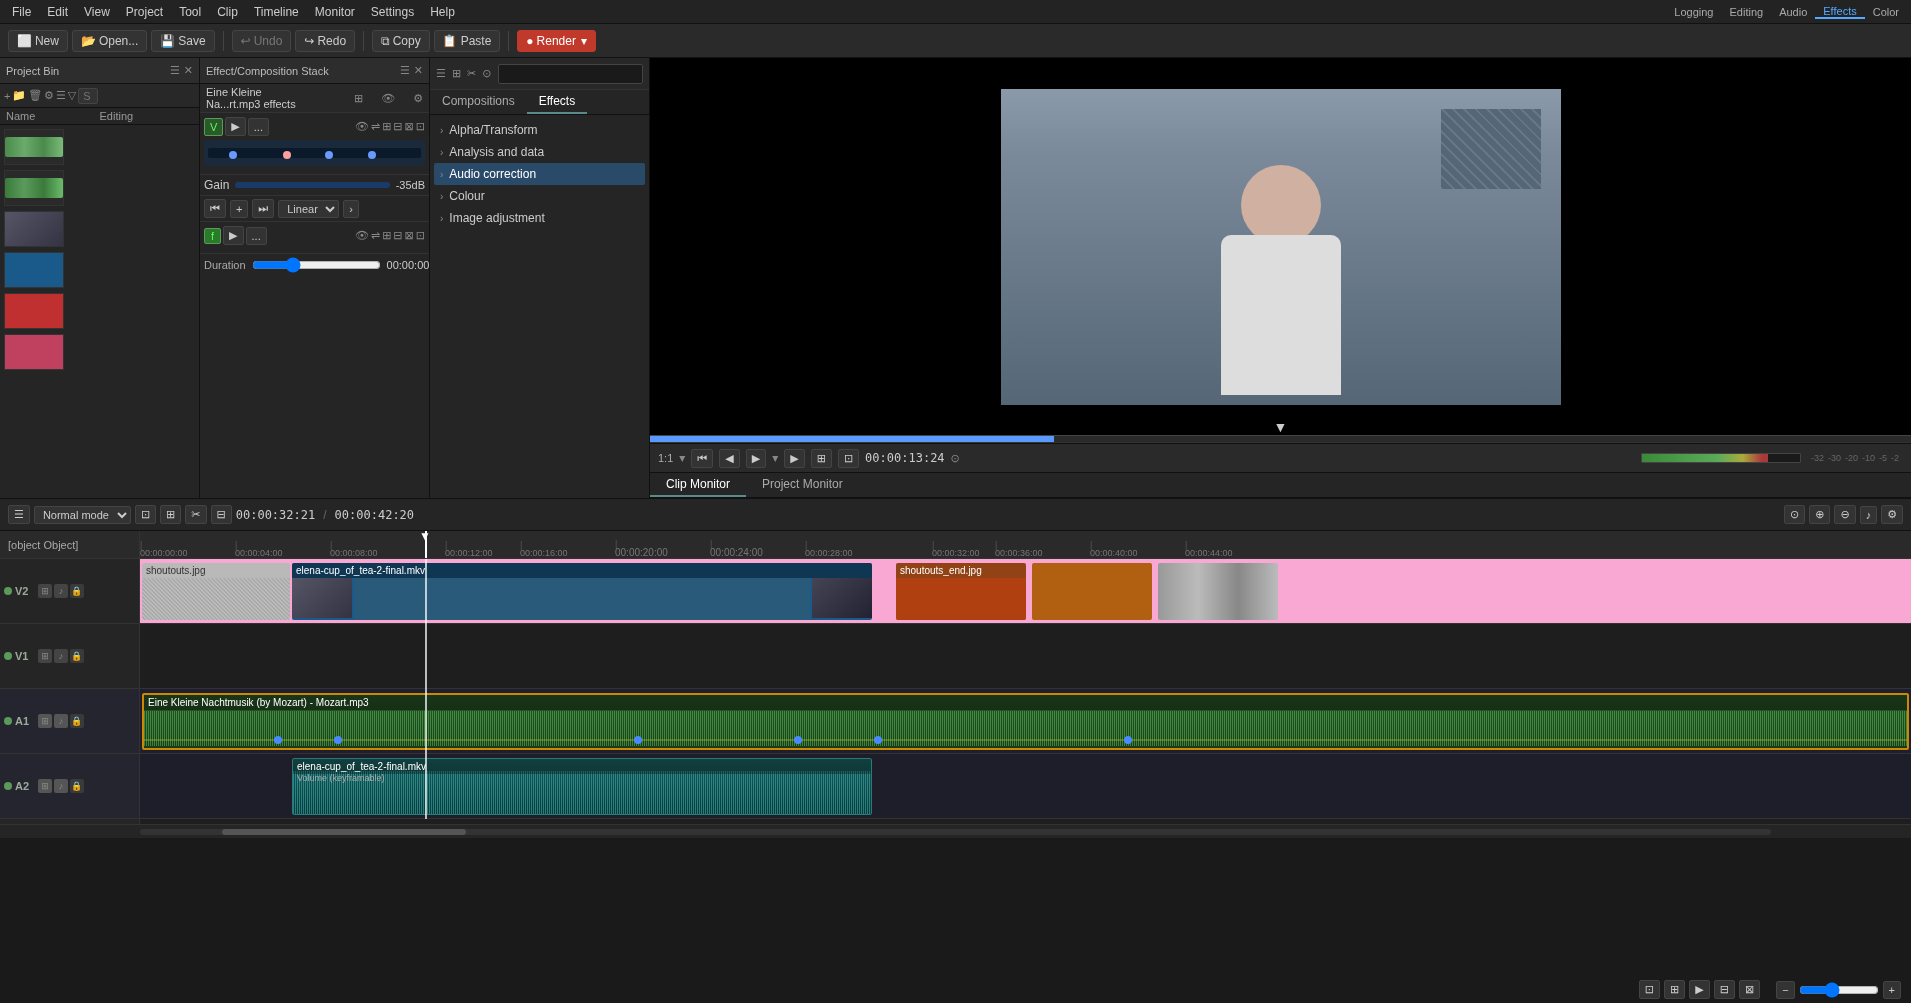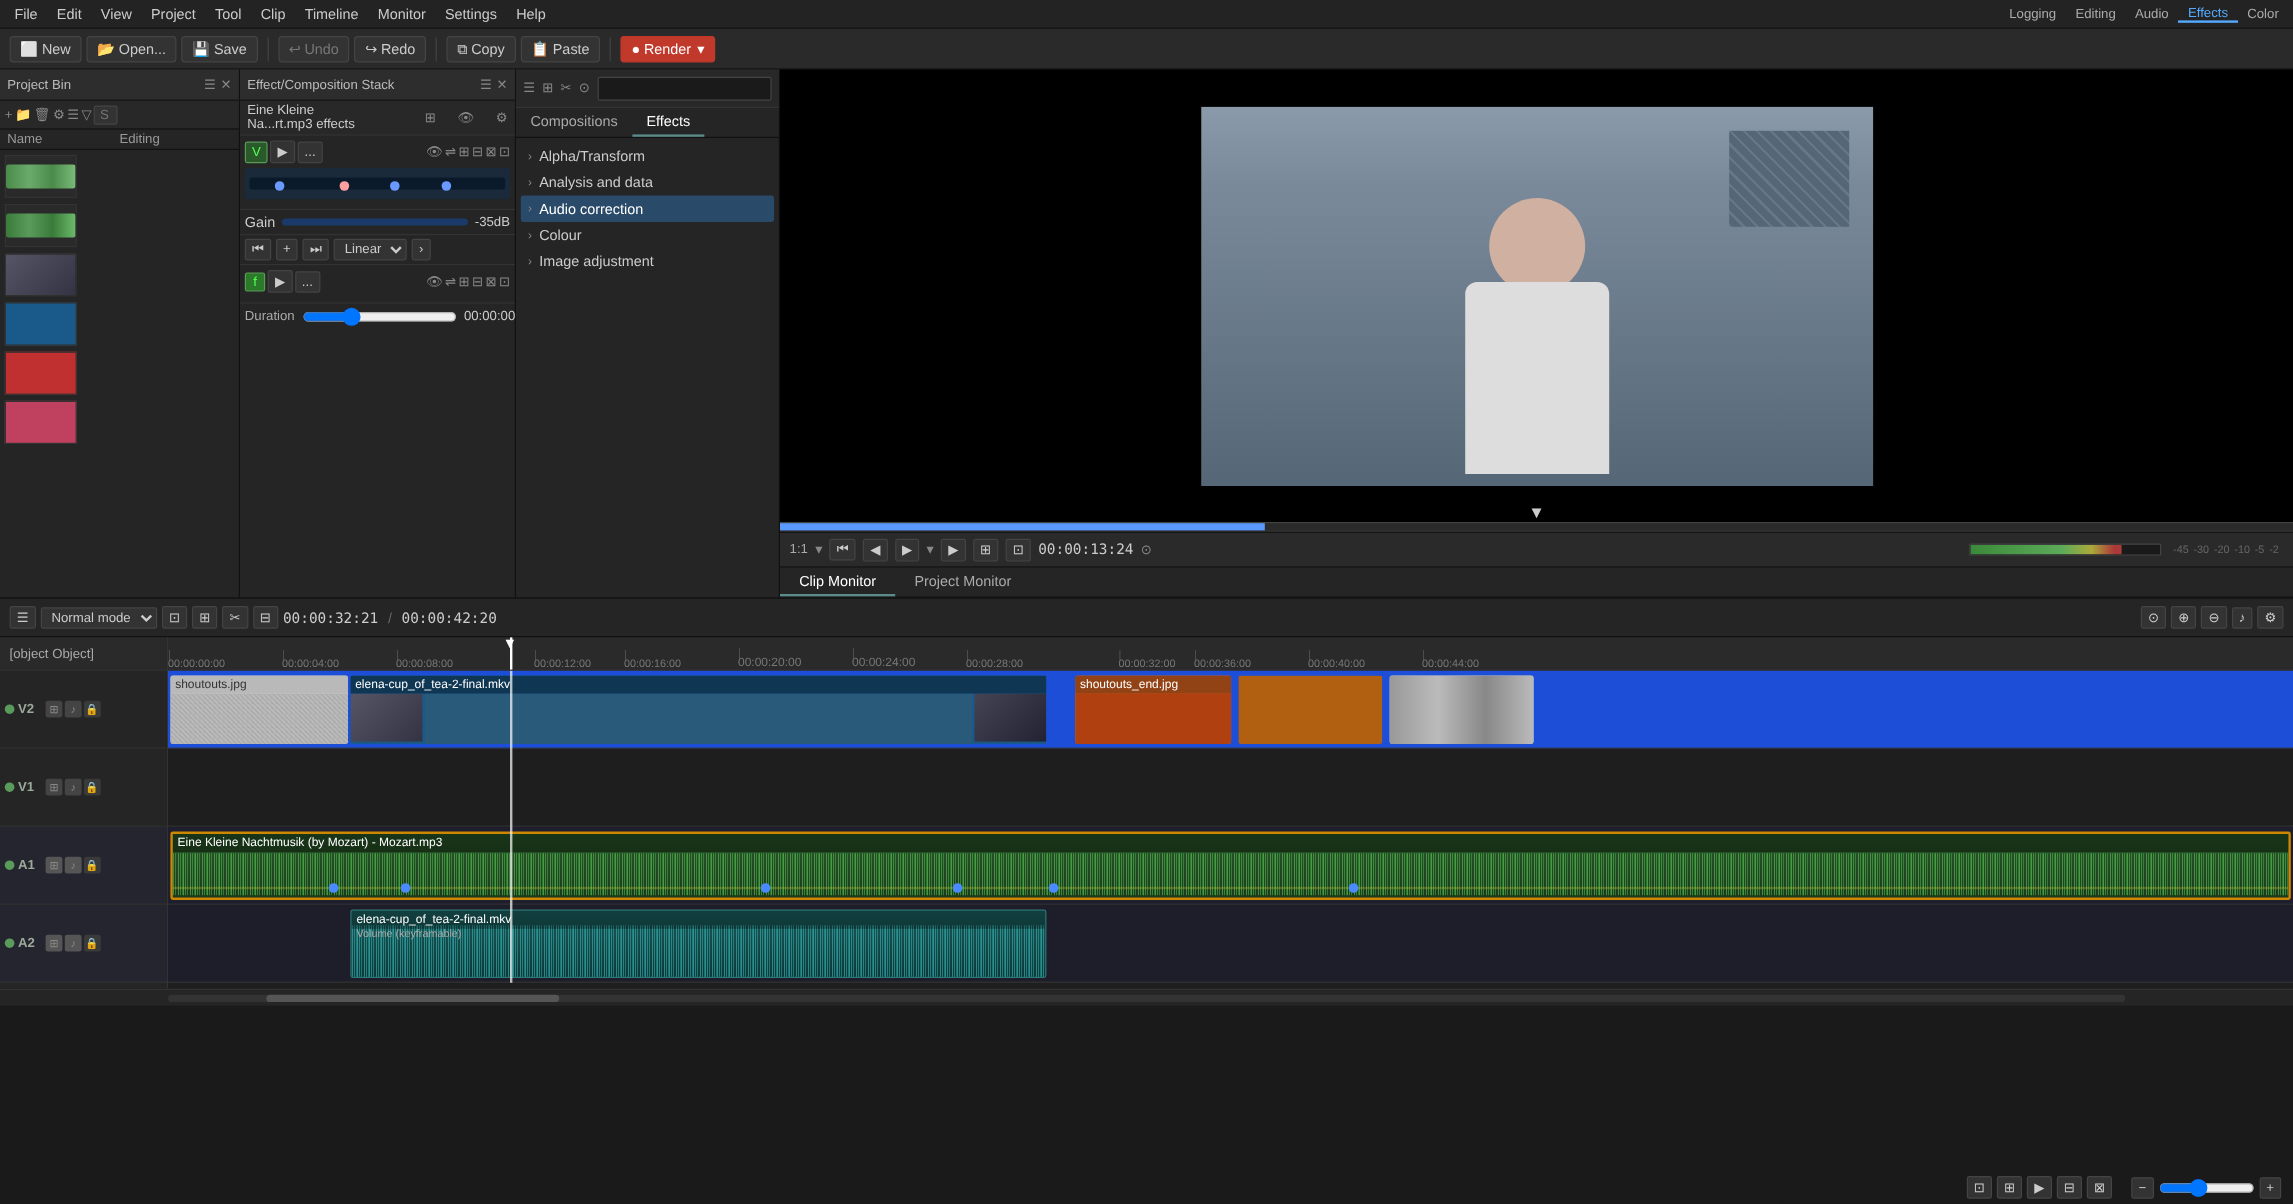--- a/index.html
+++ b/index.html
@@ -381,21 +381,21 @@
         <span class="panel-icon">⊙</span>
         <span style="flex:1;"></span>
 
         <div class="audio-meter">
           <div class="meter-bar">
             <div class="meter-fill"></div>
           </div>
         </div>
 
         <div style="font-size:9px;color:#666;display:flex;gap:4px;padding:0 4px;">
-          <span>-45</span>
+          <span>-32</span>
           <span>-30</span>
           <span>-20</span>
           <span>-10</span>
           <span>-5</span>
           <span>-2</span>
         </div>
       </div>
 
       <div class="preview-tabs">
         <div class="prev-tab active">Clip Monitor</div>
@@ -492,21 +492,21 @@
 
           <div style="position:absolute;left:285px;top:0;bottom:0;width:2px;background:#fff;z-index:10;">
             <div style="position:absolute;top:-2px;left:-6px;color:#fff;font-size:12px;">▼</div>
           </div>
         </div>
 
         <div class="track-lanes" style="position:relative;">
 
           <div style="position:absolute;left:285px;top:0;bottom:0;width:2px;background:rgba(255,255,255,0.7);z-index:10;pointer-events:none;"></div>
 
-          <div class="track-lane video" style="height:65px;position:relative;background:#1d4ed8;">
+          <div class="track-lane video" style="height:65px;position:relative;background:#f9a8d4;">
 
             <div class="clip" style="left:2px;width:148px;background:#ccc;height:57px;top:4px;border-radius:2px;">
               <div class="clip-label" style="background:rgba(180,180,180,0.8);color:#333;font-size:10px;">shoutouts.jpg</div>
               <div style="flex:1;background:#b0b0b0;overflow:hidden;">
                 <div style="width:100%;height:100%;background:linear-gradient(45deg,#aaa 25%,#bbb 25%,#bbb 50%,#aaa 50%,#aaa 75%,#bbb 75%);background-size:4px 4px;"></div>
               </div>
             </div>
 
             <div class="clip" style="left:152px;width:580px;background:#1a5a8a;height:57px;top:4px;border-radius:2px;">
               <div class="clip-label" style="background:rgba(0,0,0,0.4);font-size:10px;">elena-cup_of_tea-2-final.mkv</div>

